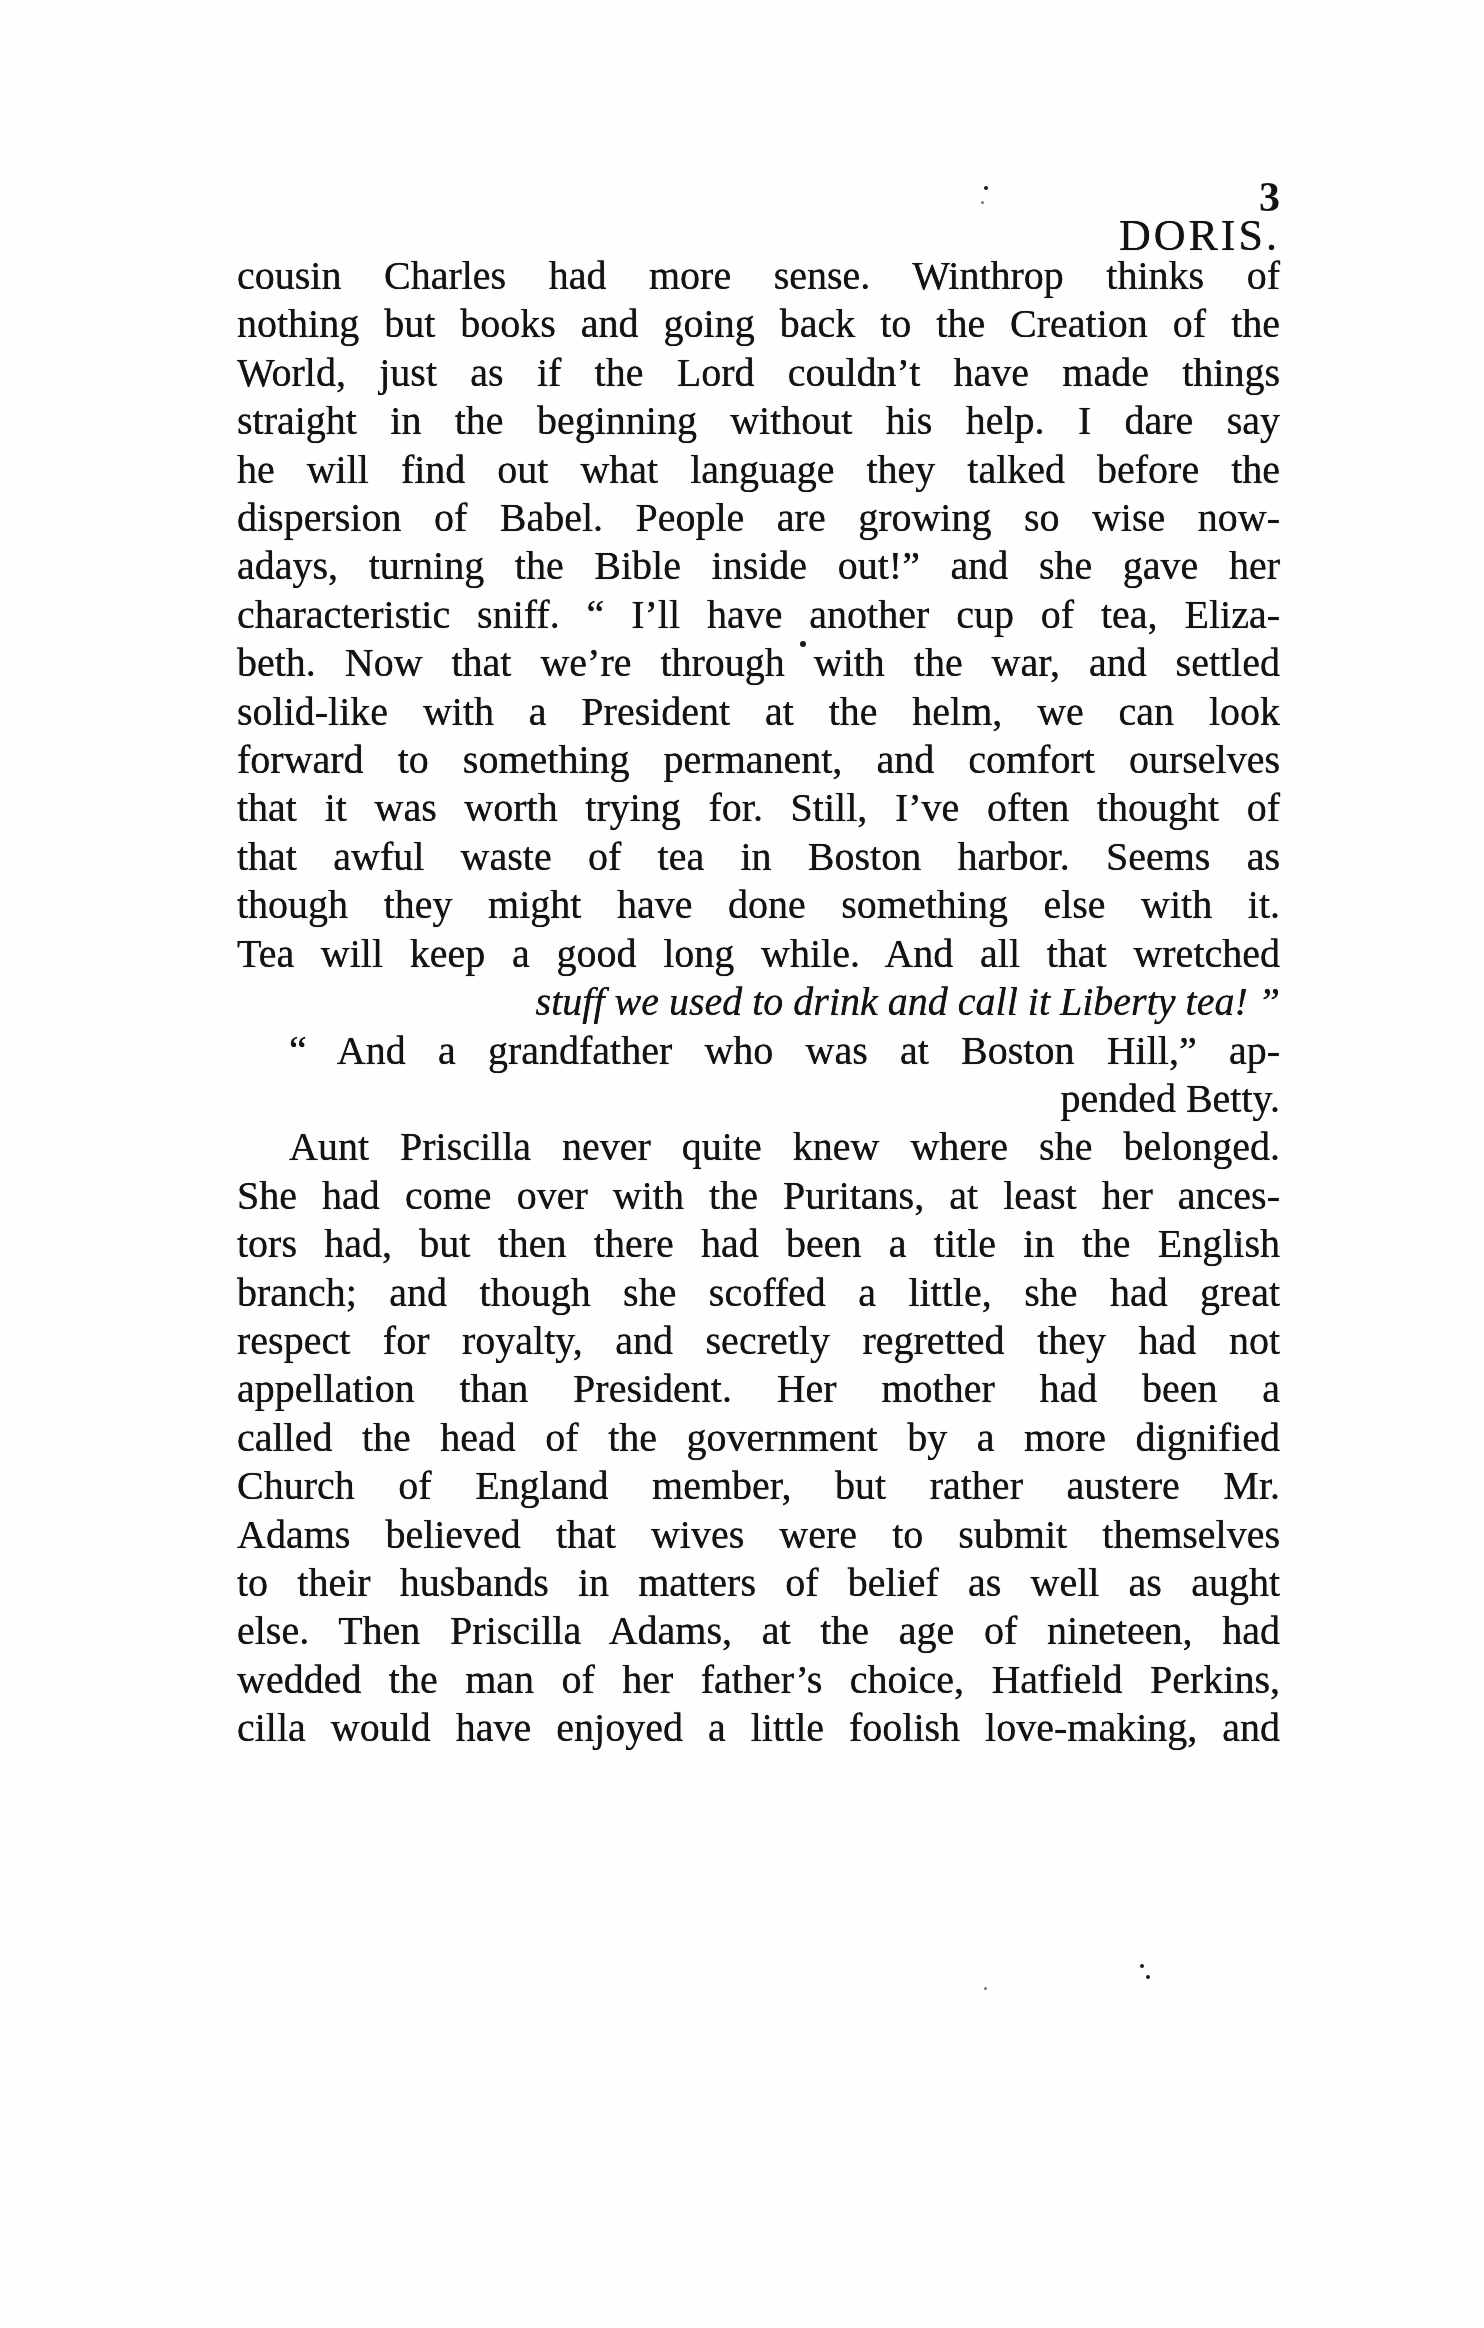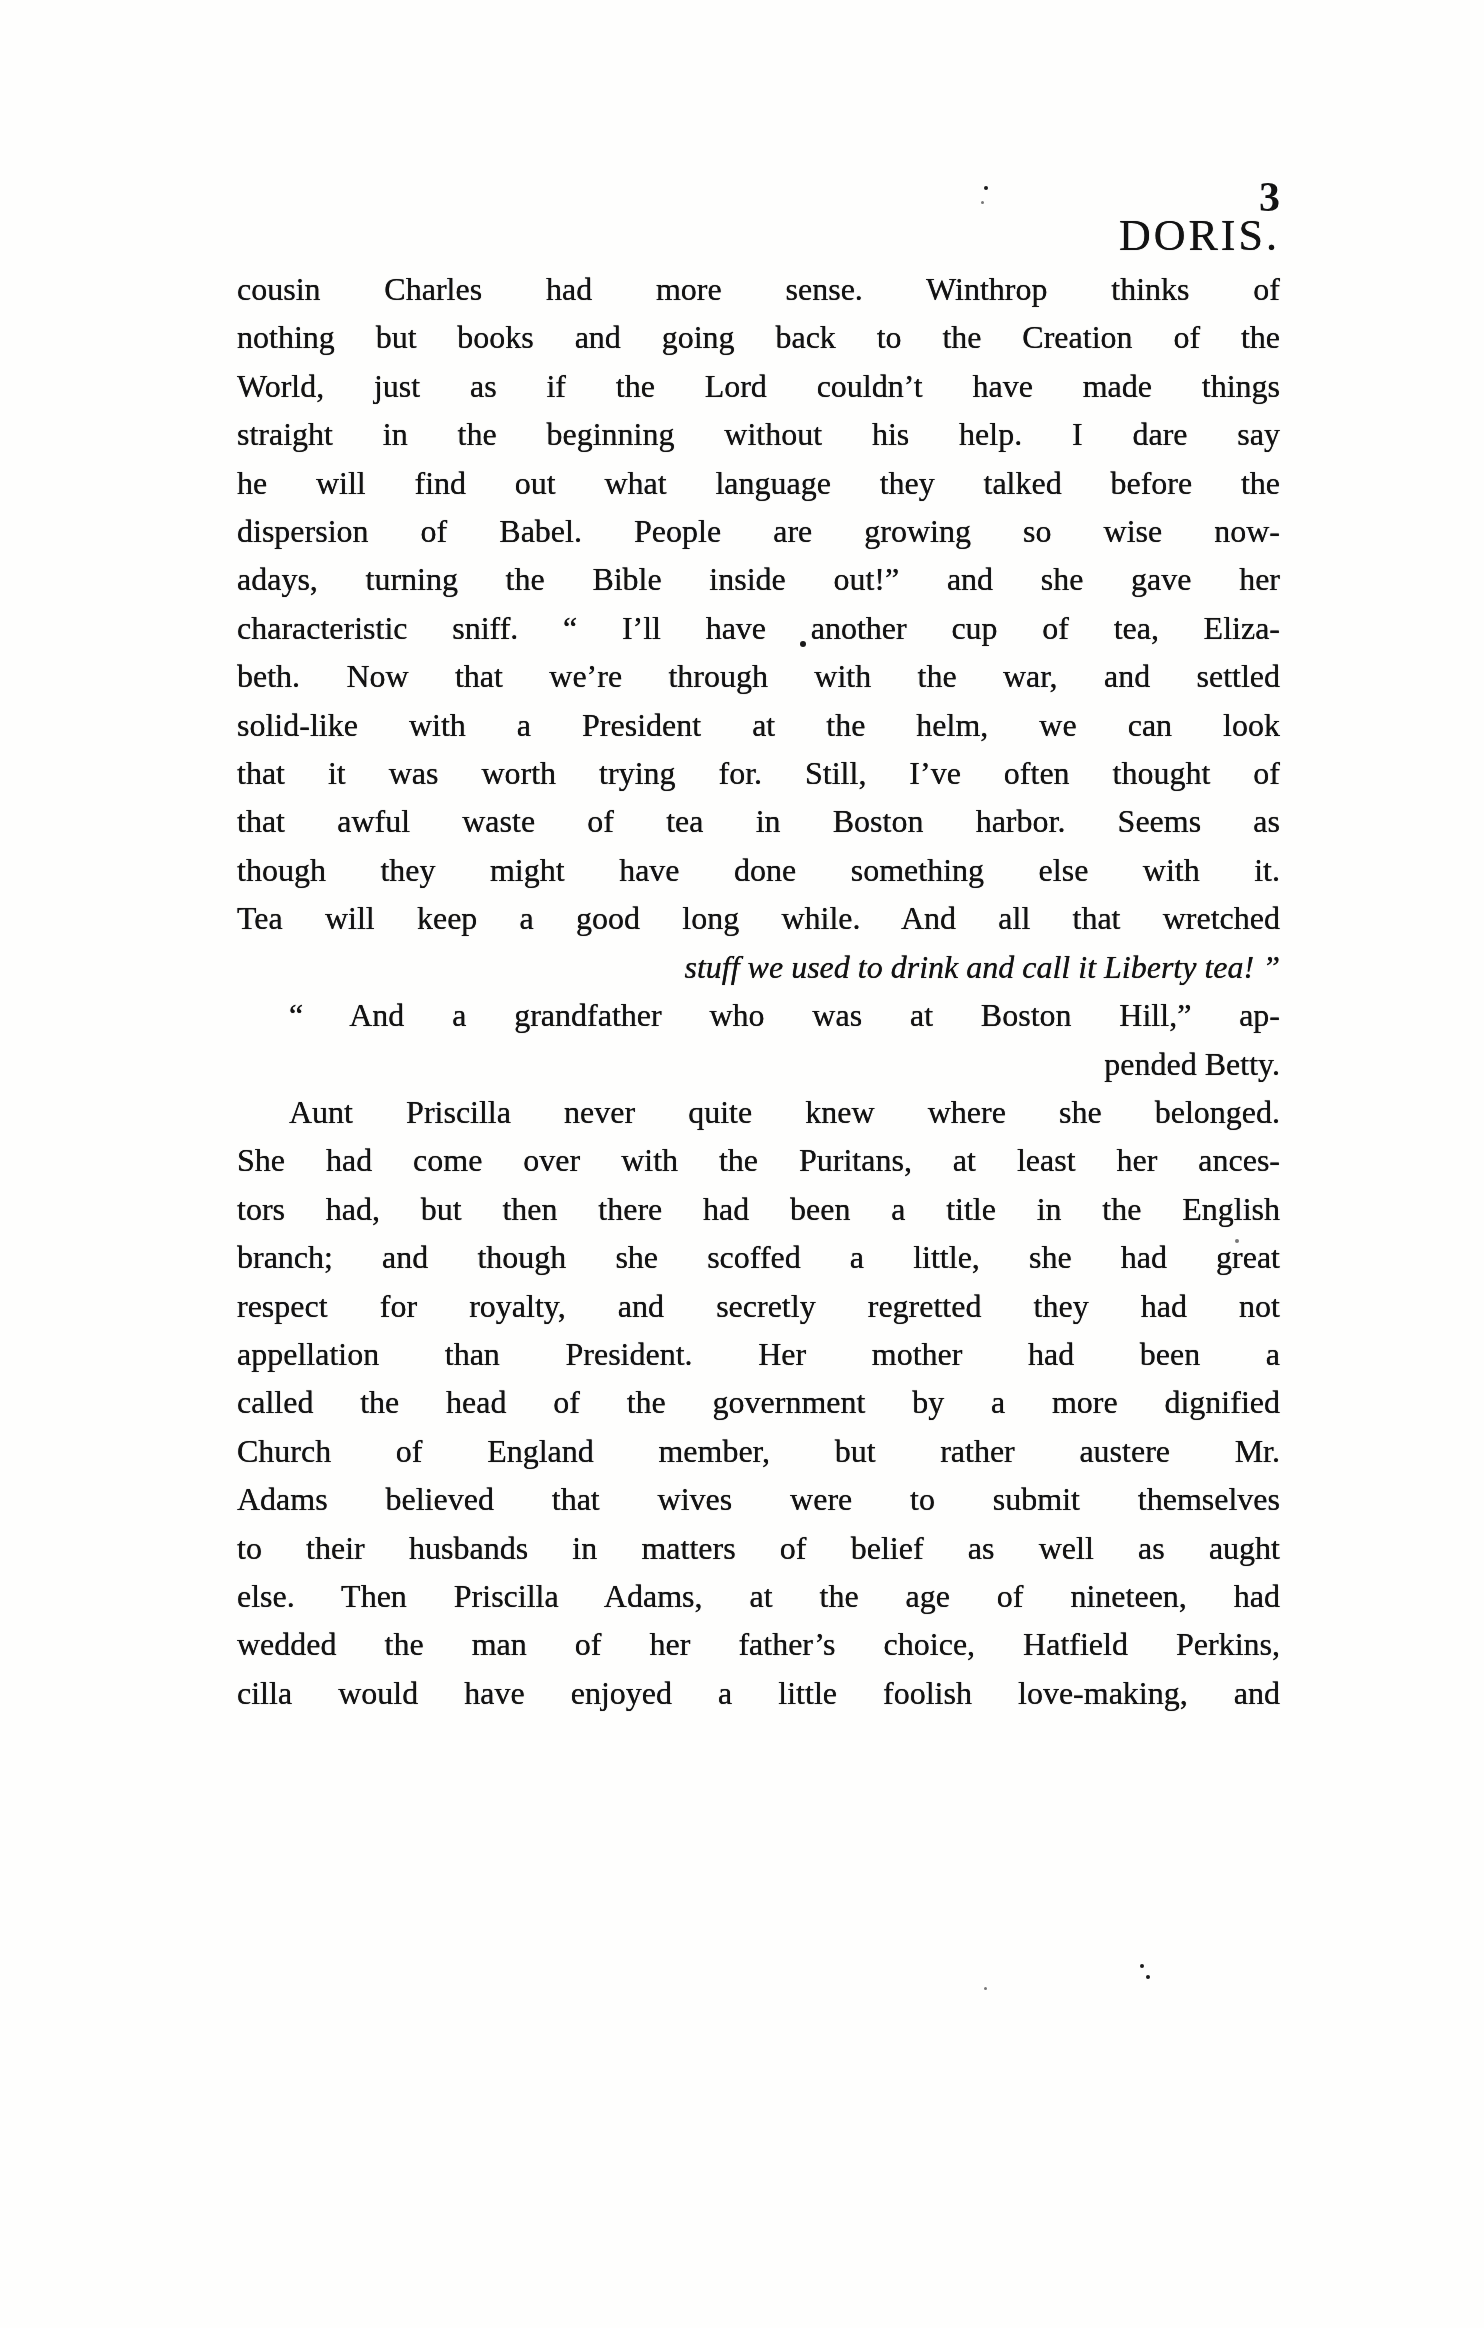--- a/index.html
+++ b/index.html
@@ -34,24 +34,23 @@
     top: 6px;
     font-size: 42px;
     font-weight: bold;
     line-height: 42px;
   }
   .text-column {
     position: absolute;
     left: 237px;
     top: 252px;
     width: 1043px;
-    font-size: 32px;
+    font-size: 40px;
     line-height: 48.4px;
     text-shadow: 0 0 0.7px #131313;
-    margin-top: 13px;
   }
   .para { margin: 0; padding: 0; }
   .line { text-align: right; }
   .line.j { text-align: justify; text-align-last: justify; }
   .line.indent { text-indent: 52px; }
   .line.smudge { font-style: italic; }
   .speck { position: absolute; background: #1b1b1b; border-radius: 50%; }
   .speck.faint { background: #777; }
 </style>
 </head>
@@ -70,20 +69,21 @@
       <div class="line j">cousin Charles had more sense.  Winthrop thinks of</div>
       <div class="line j">nothing but books and going back to the Creation of the</div>
       <div class="line j">World, just as if the Lord couldn’t have made things</div>
       <div class="line j">straight in the beginning without his help.  I dare say</div>
       <div class="line j">he will find out what language they talked before the</div>
       <div class="line j">dispersion of Babel.  People are growing so wise now-</div>
       <div class="line j">adays, turning the Bible inside out!” and she gave her</div>
       <div class="line j">characteristic sniff.  “ I’ll have another cup of tea, Eliza-</div>
       <div class="line j">beth.  Now that we’re through with the war, and settled</div>
       <div class="line j">solid-like with a President at the helm, we can look</div>
+      <div class="line j">forward to something permanent, and comfort ourselves</div>
       <div class="line j">that it was worth trying for.  Still, I’ve often thought of</div>
       <div class="line j">that awful waste of tea in Boston harbor.  Seems as</div>
       <div class="line j">though they might have done something else with it.</div>
       <div class="line j">Tea will keep a good long while.  And all that wretched</div>
       <div class="line smudge">stuff we used to drink and call it Liberty tea! ”</div>
     </div>
 
 
     <div class="para">
       <div class="line j indent">“ And a grandfather who was at Boston Hill,” ap-</div>

